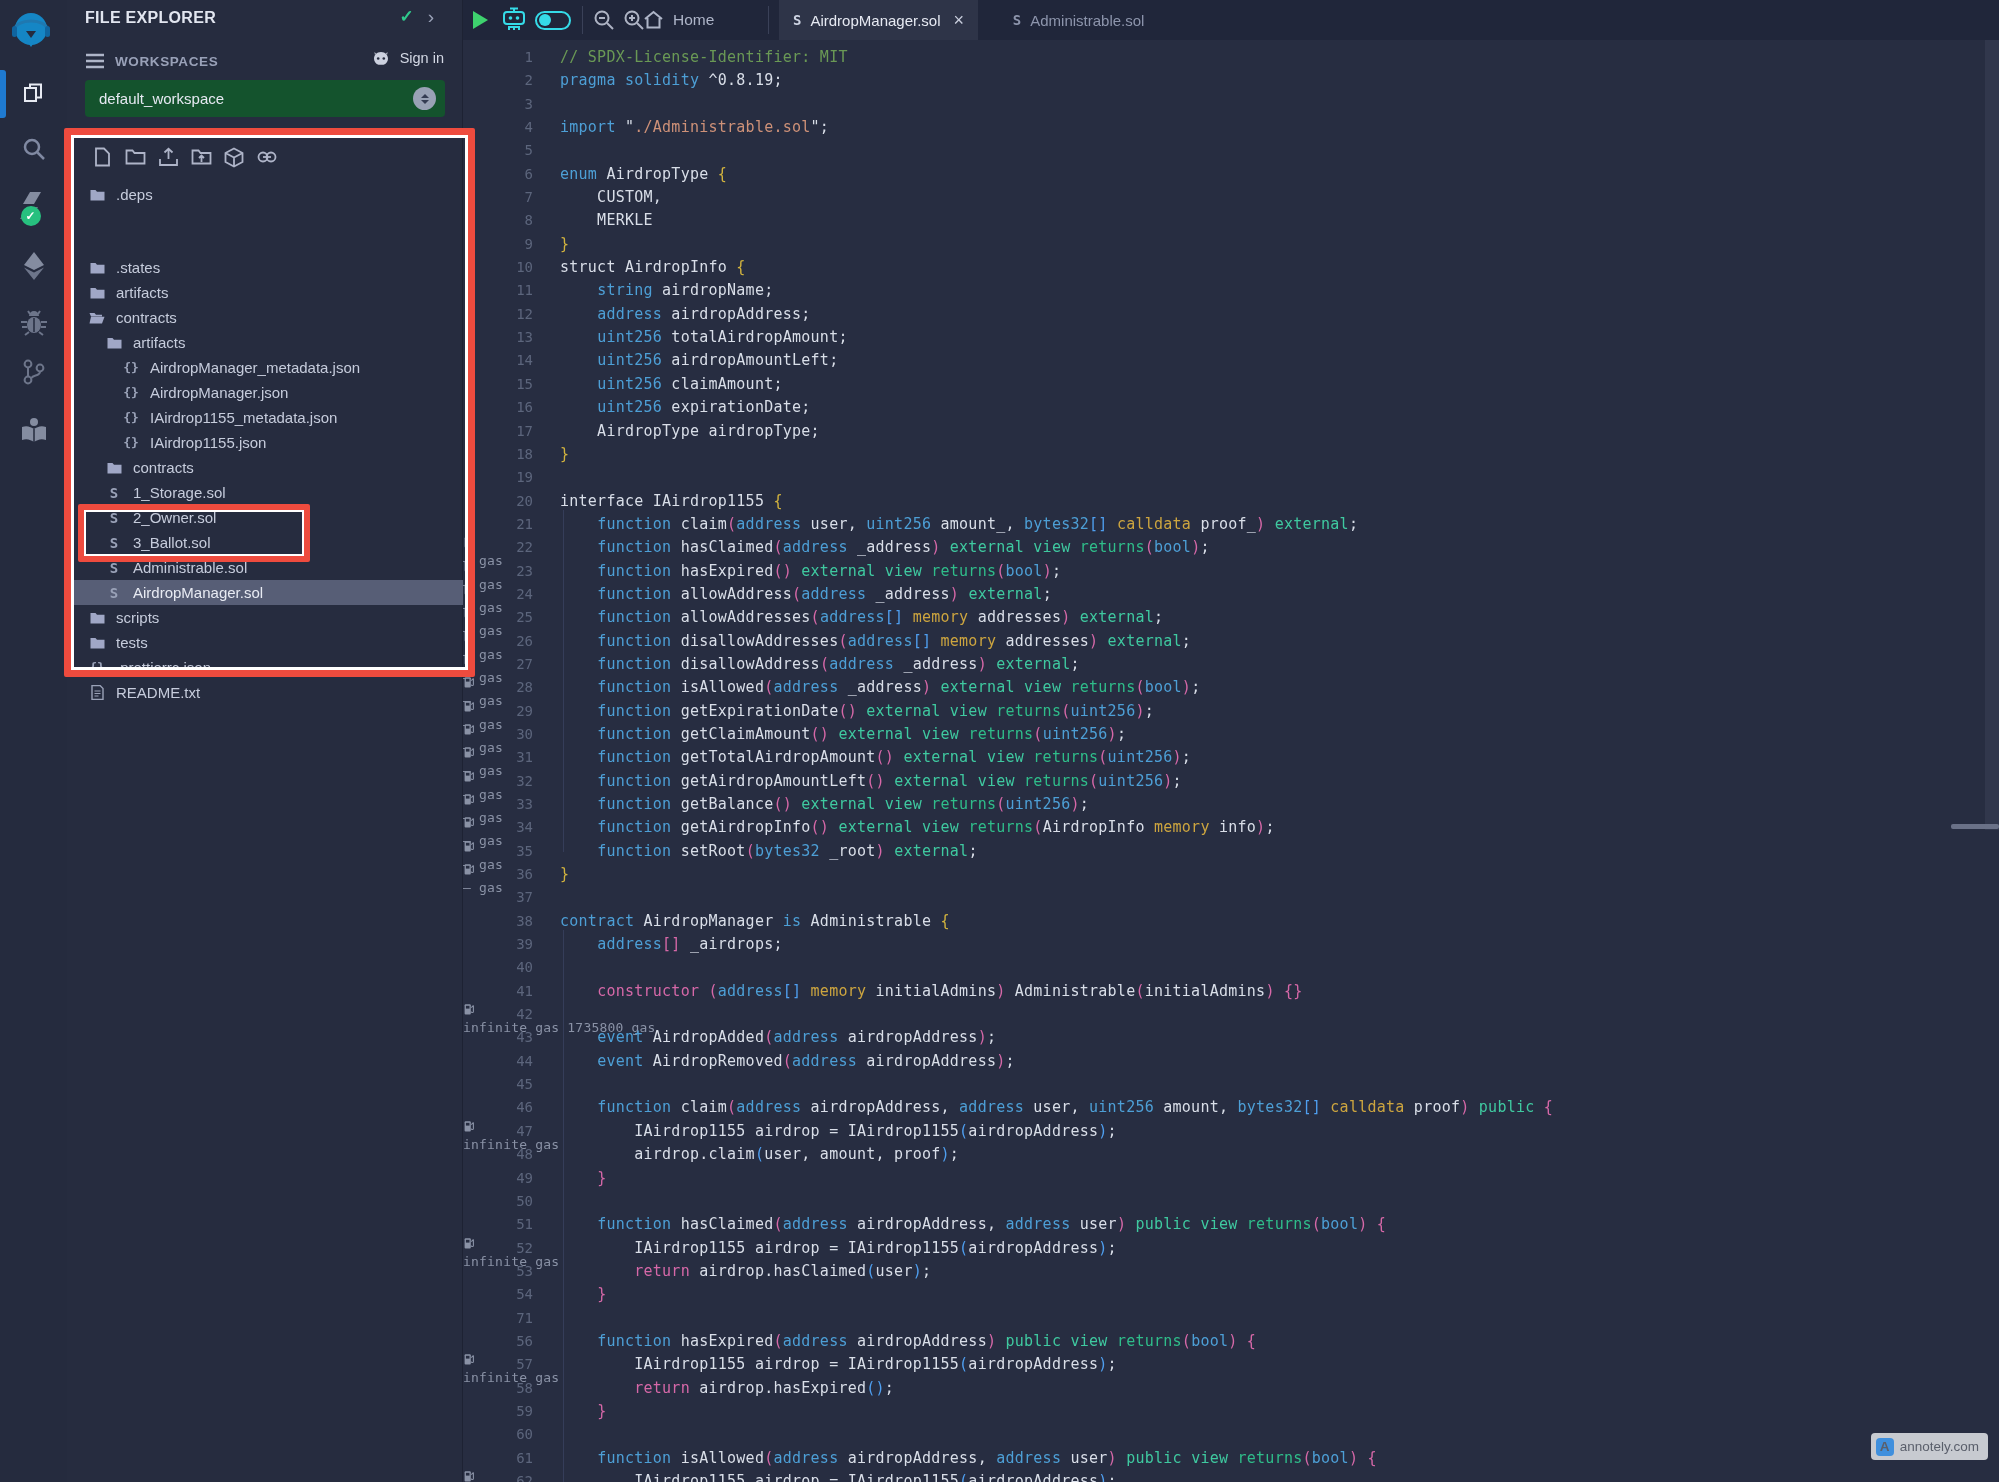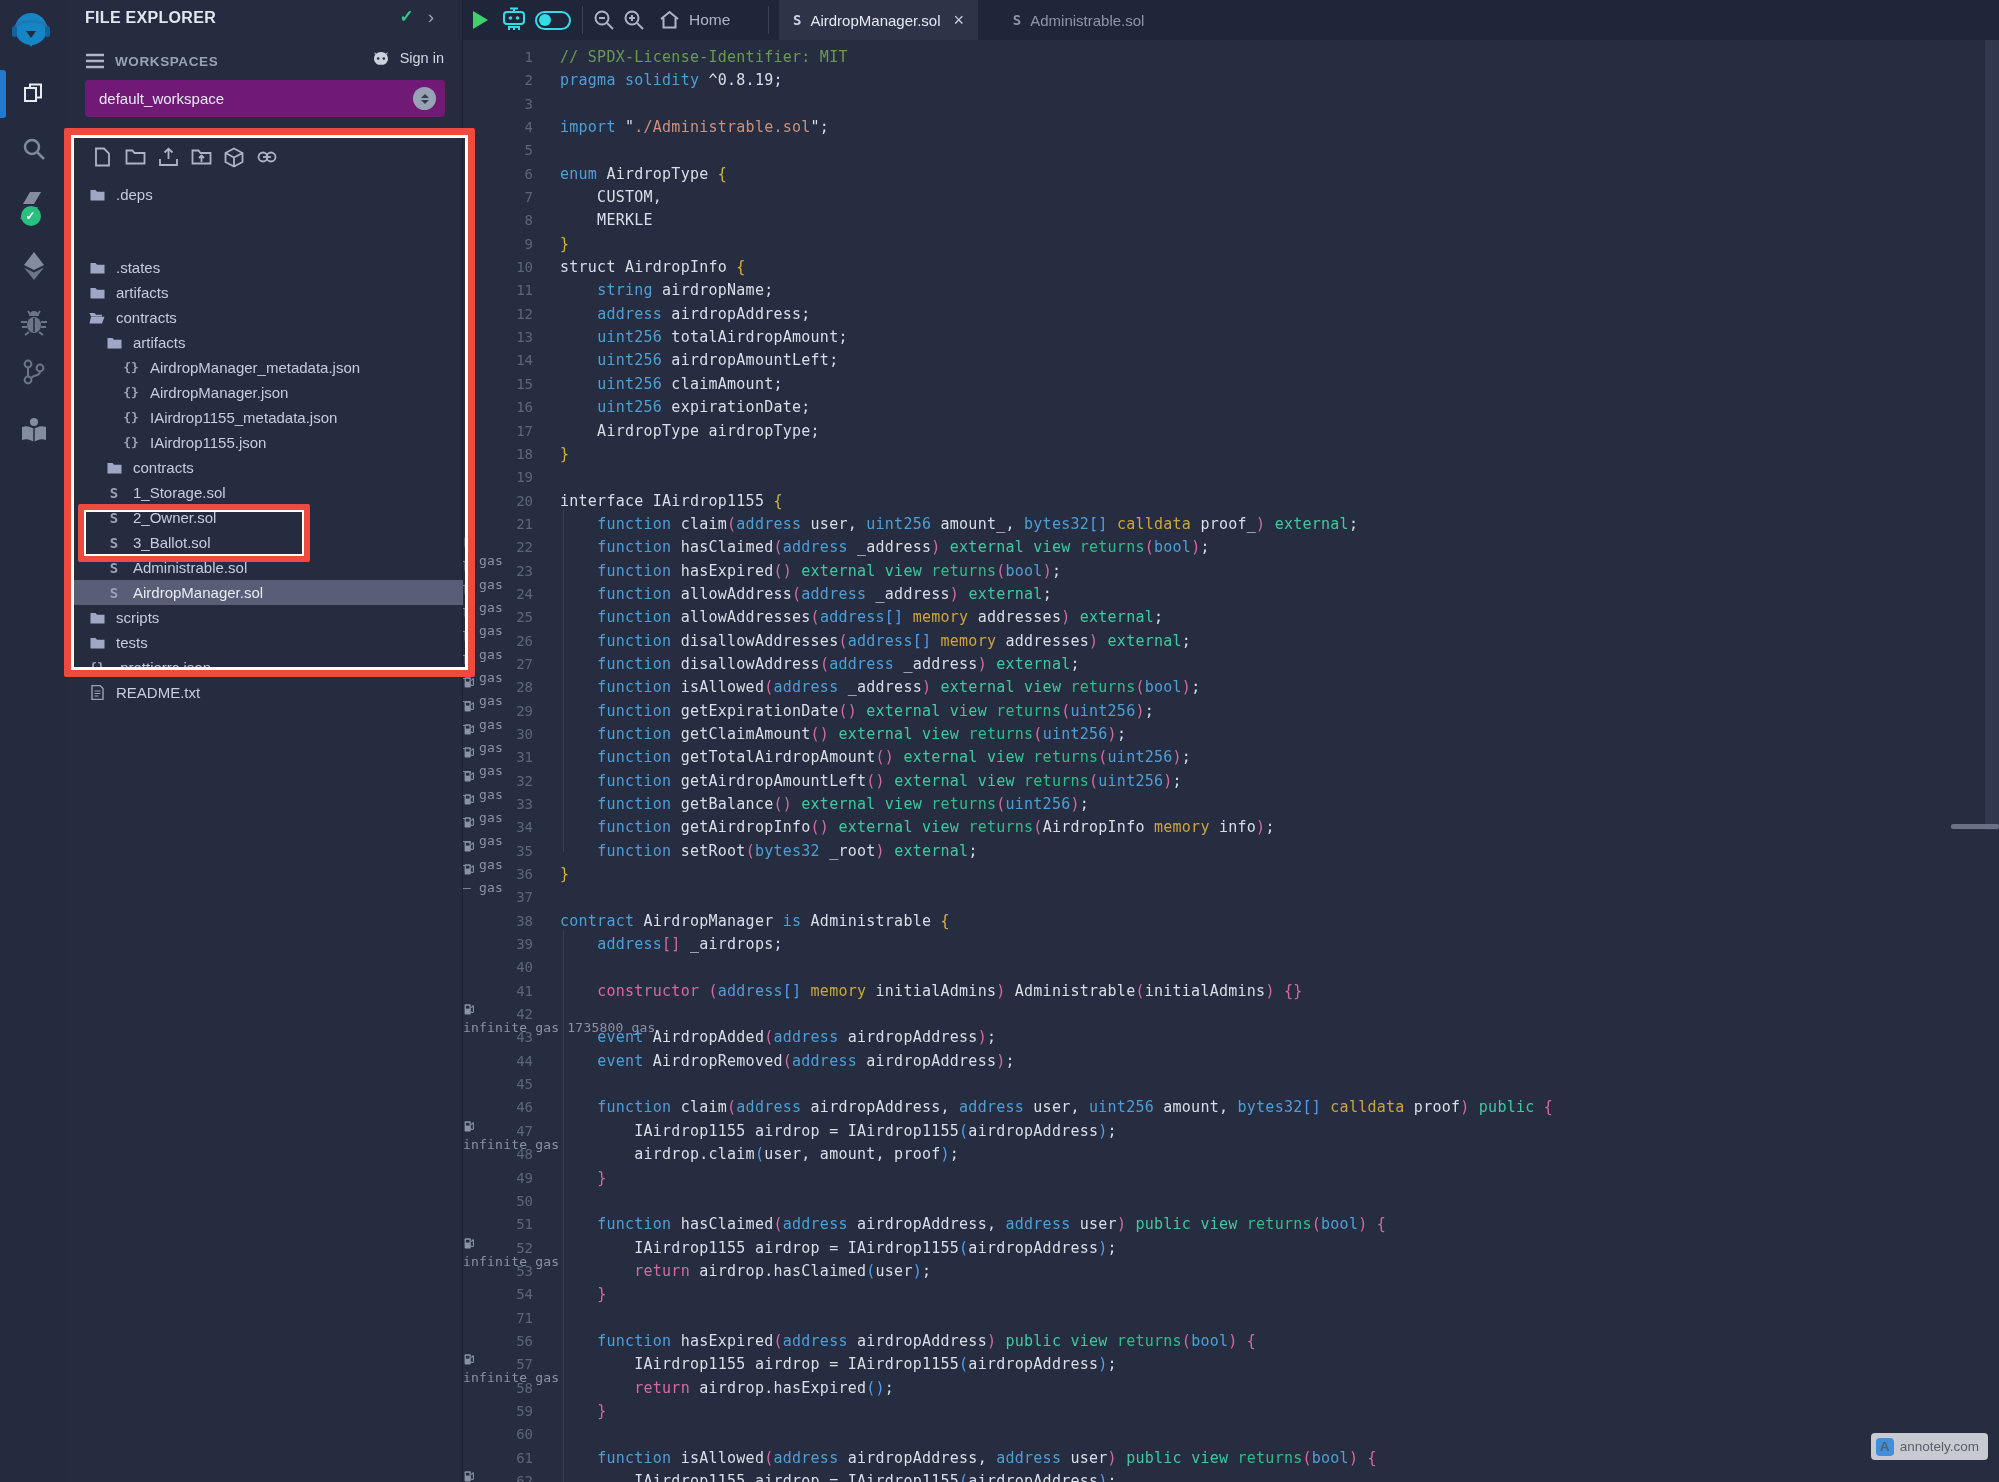--- a/index.html
+++ b/index.html
@@ -20,21 +20,21 @@
   .panel { position:absolute; left:67px; top:0; width:396px; height:1482px; background:#262c3f; border-right:1px solid #1d2233; z-index:1; }
   .panel-title-row { position:absolute; left:0; top:0; width:100%; height:36px; display:flex; align-items:center; }
   .panel-title { margin-left:18px; font-size:16px; font-weight:700; letter-spacing:.3px; color:#e2e6f0; }
   .panel-title-actions { position:absolute; right:28px; top:6px; display:flex; gap:14px; align-items:center; }
   .act-check { color:#2fc98c; font-size:17px; font-weight:700; cursor:pointer; }
   .act-chev { color:#9aa2b8; font-size:19px; cursor:pointer; line-height:1; }
   .ws-row { position:absolute; left:18px; top:48px; right:18px; height:26px; display:flex; align-items:center; }
   .ws-label { margin-left:30px; font-size:13.5px; letter-spacing:.6px; color:#99a1b8; font-weight:600; }
   .signin { position:absolute; right:0; top:2px; display:flex; align-items:center; gap:10px; cursor:pointer; }
   .signin span { font-size:14.5px; color:#d3d8e4; }
-  .ws-select { position:absolute; left:18px; top:80px; width:360px; height:37px; background:#701a75; border-radius:4px; display:flex; align-items:center; cursor:pointer; }
+  .ws-select { position:absolute; left:18px; top:80px; width:360px; height:37px; background:#14532d; border-radius:4px; display:flex; align-items:center; cursor:pointer; }
   .ws-select .ws-name { margin-left:14px; font-size:15px; color:#e6e9f2; }
   .ws-circle { position:absolute; right:9px; top:7px; width:23px; height:23px; border-radius:50%; background:#99a1b5; display:flex; flex-direction:column; align-items:center; justify-content:center; gap:2px; }
   .ws-circle i { width:0; height:0; border-left:4px solid transparent; border-right:4px solid transparent; }
   .ws-circle i.up { border-bottom:4px solid #343b52; }
   .ws-circle i.dn { border-top:4px solid #343b52; }
   
   .tree-toolbar { position:absolute; left:24px; top:145px; display:flex; gap:11px; align-items:center; }
   .tree-toolbar .tbi { width:22px; height:24px; display:flex; align-items:center; justify-content:center; cursor:pointer; }
   
   .tree { position:absolute; left:0; top:182px; width:396px; }
@@ -393,21 +393,21 @@
         <path d="M7 10 h6" stroke="#aeb4c4" stroke-width="2"></path>
       </svg>
   </div>
   <div class="tb-item" style="left:159px">
     <svg width="24" height="24" viewBox="0 0 24 24">
         <circle cx="10" cy="10" r="6.5" fill="none" stroke="#aeb4c4" stroke-width="2"></circle>
         <path d="M15 15 L21 21" stroke="#aeb4c4" stroke-width="2"></path>
         <path d="M7 10 h6 M10 7 v6" stroke="#aeb4c4" stroke-width="2"></path>
       </svg>
   </div>
-  <div class="tb-item" style="left:196px">
+  <div class="tb-item" style="left:180px">
     <span>
       <svg width="21" height="20" viewBox="0 0 21 20">
           <path d="M2 9 L10.5 2 19 9 M4.5 8 v9.5 h12 V8" fill="none" stroke="#aeb5c8" stroke-width="2"></path>
         </svg>
     </span>
     <span class="home-label">Home</span>
   </div>
   <div class="tb-divider" style="left:305px"></div>
   <div id="tabs">
       <div class="tab active" style="left: 316px;">

